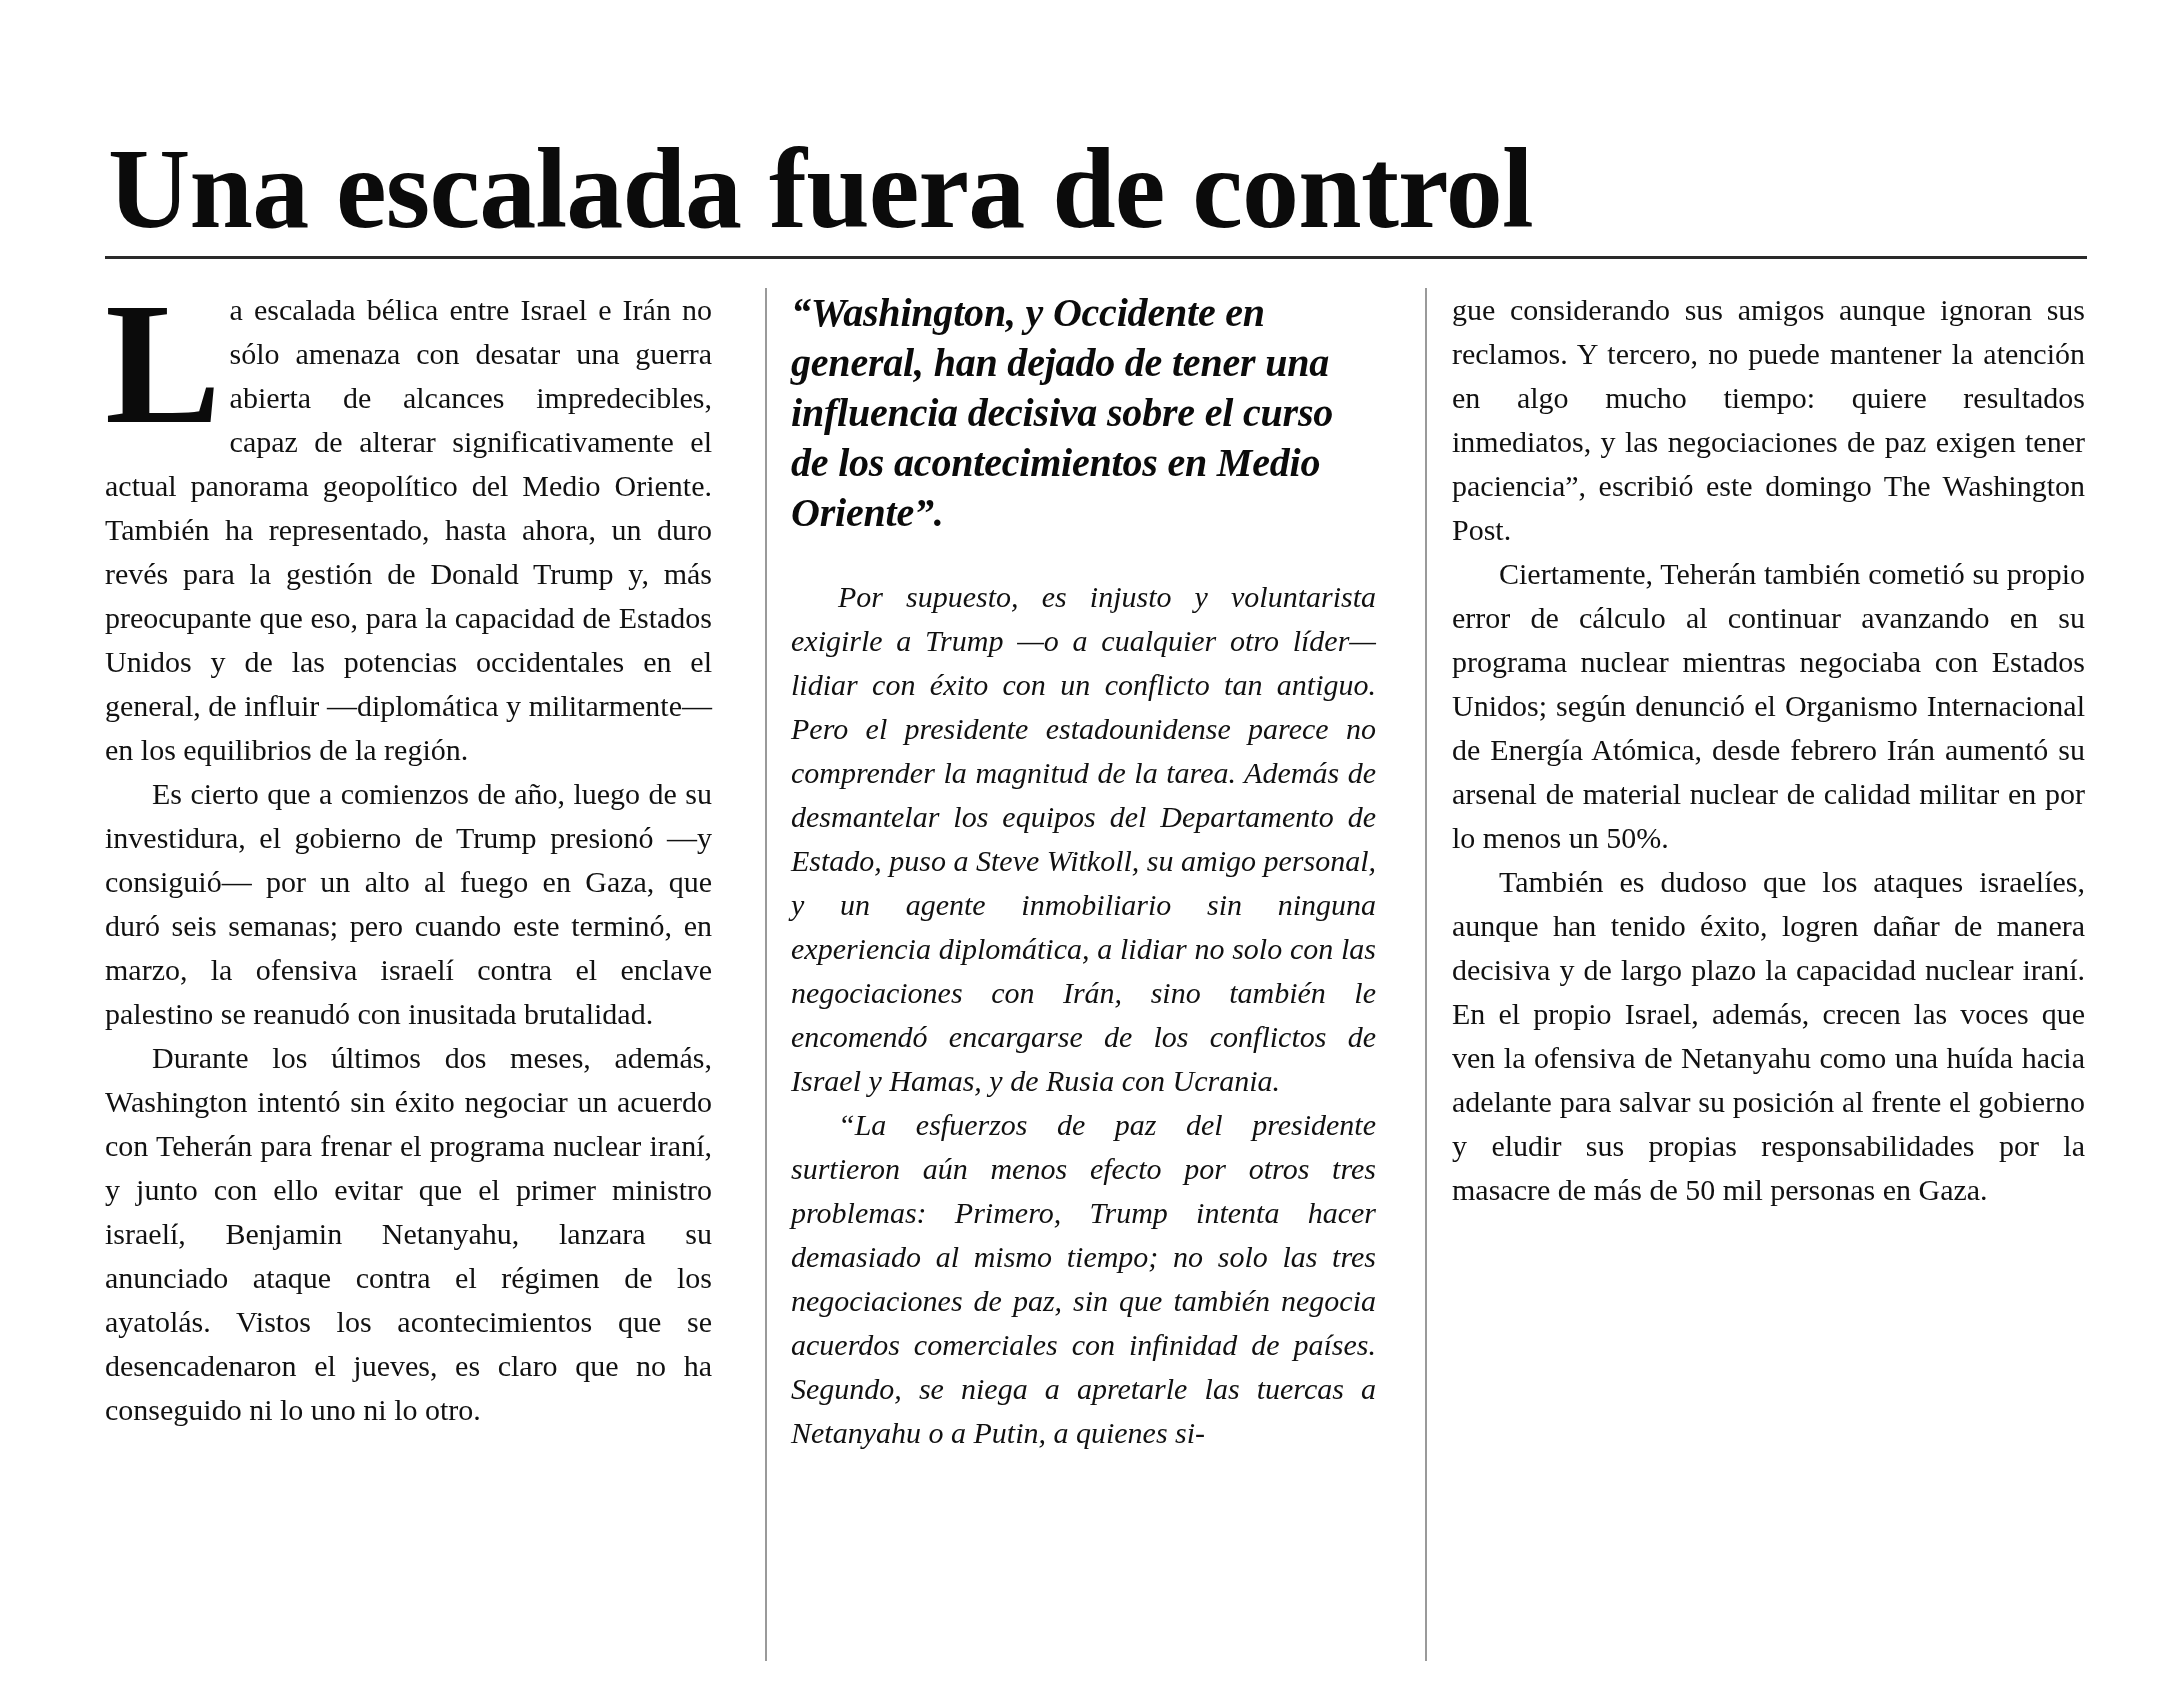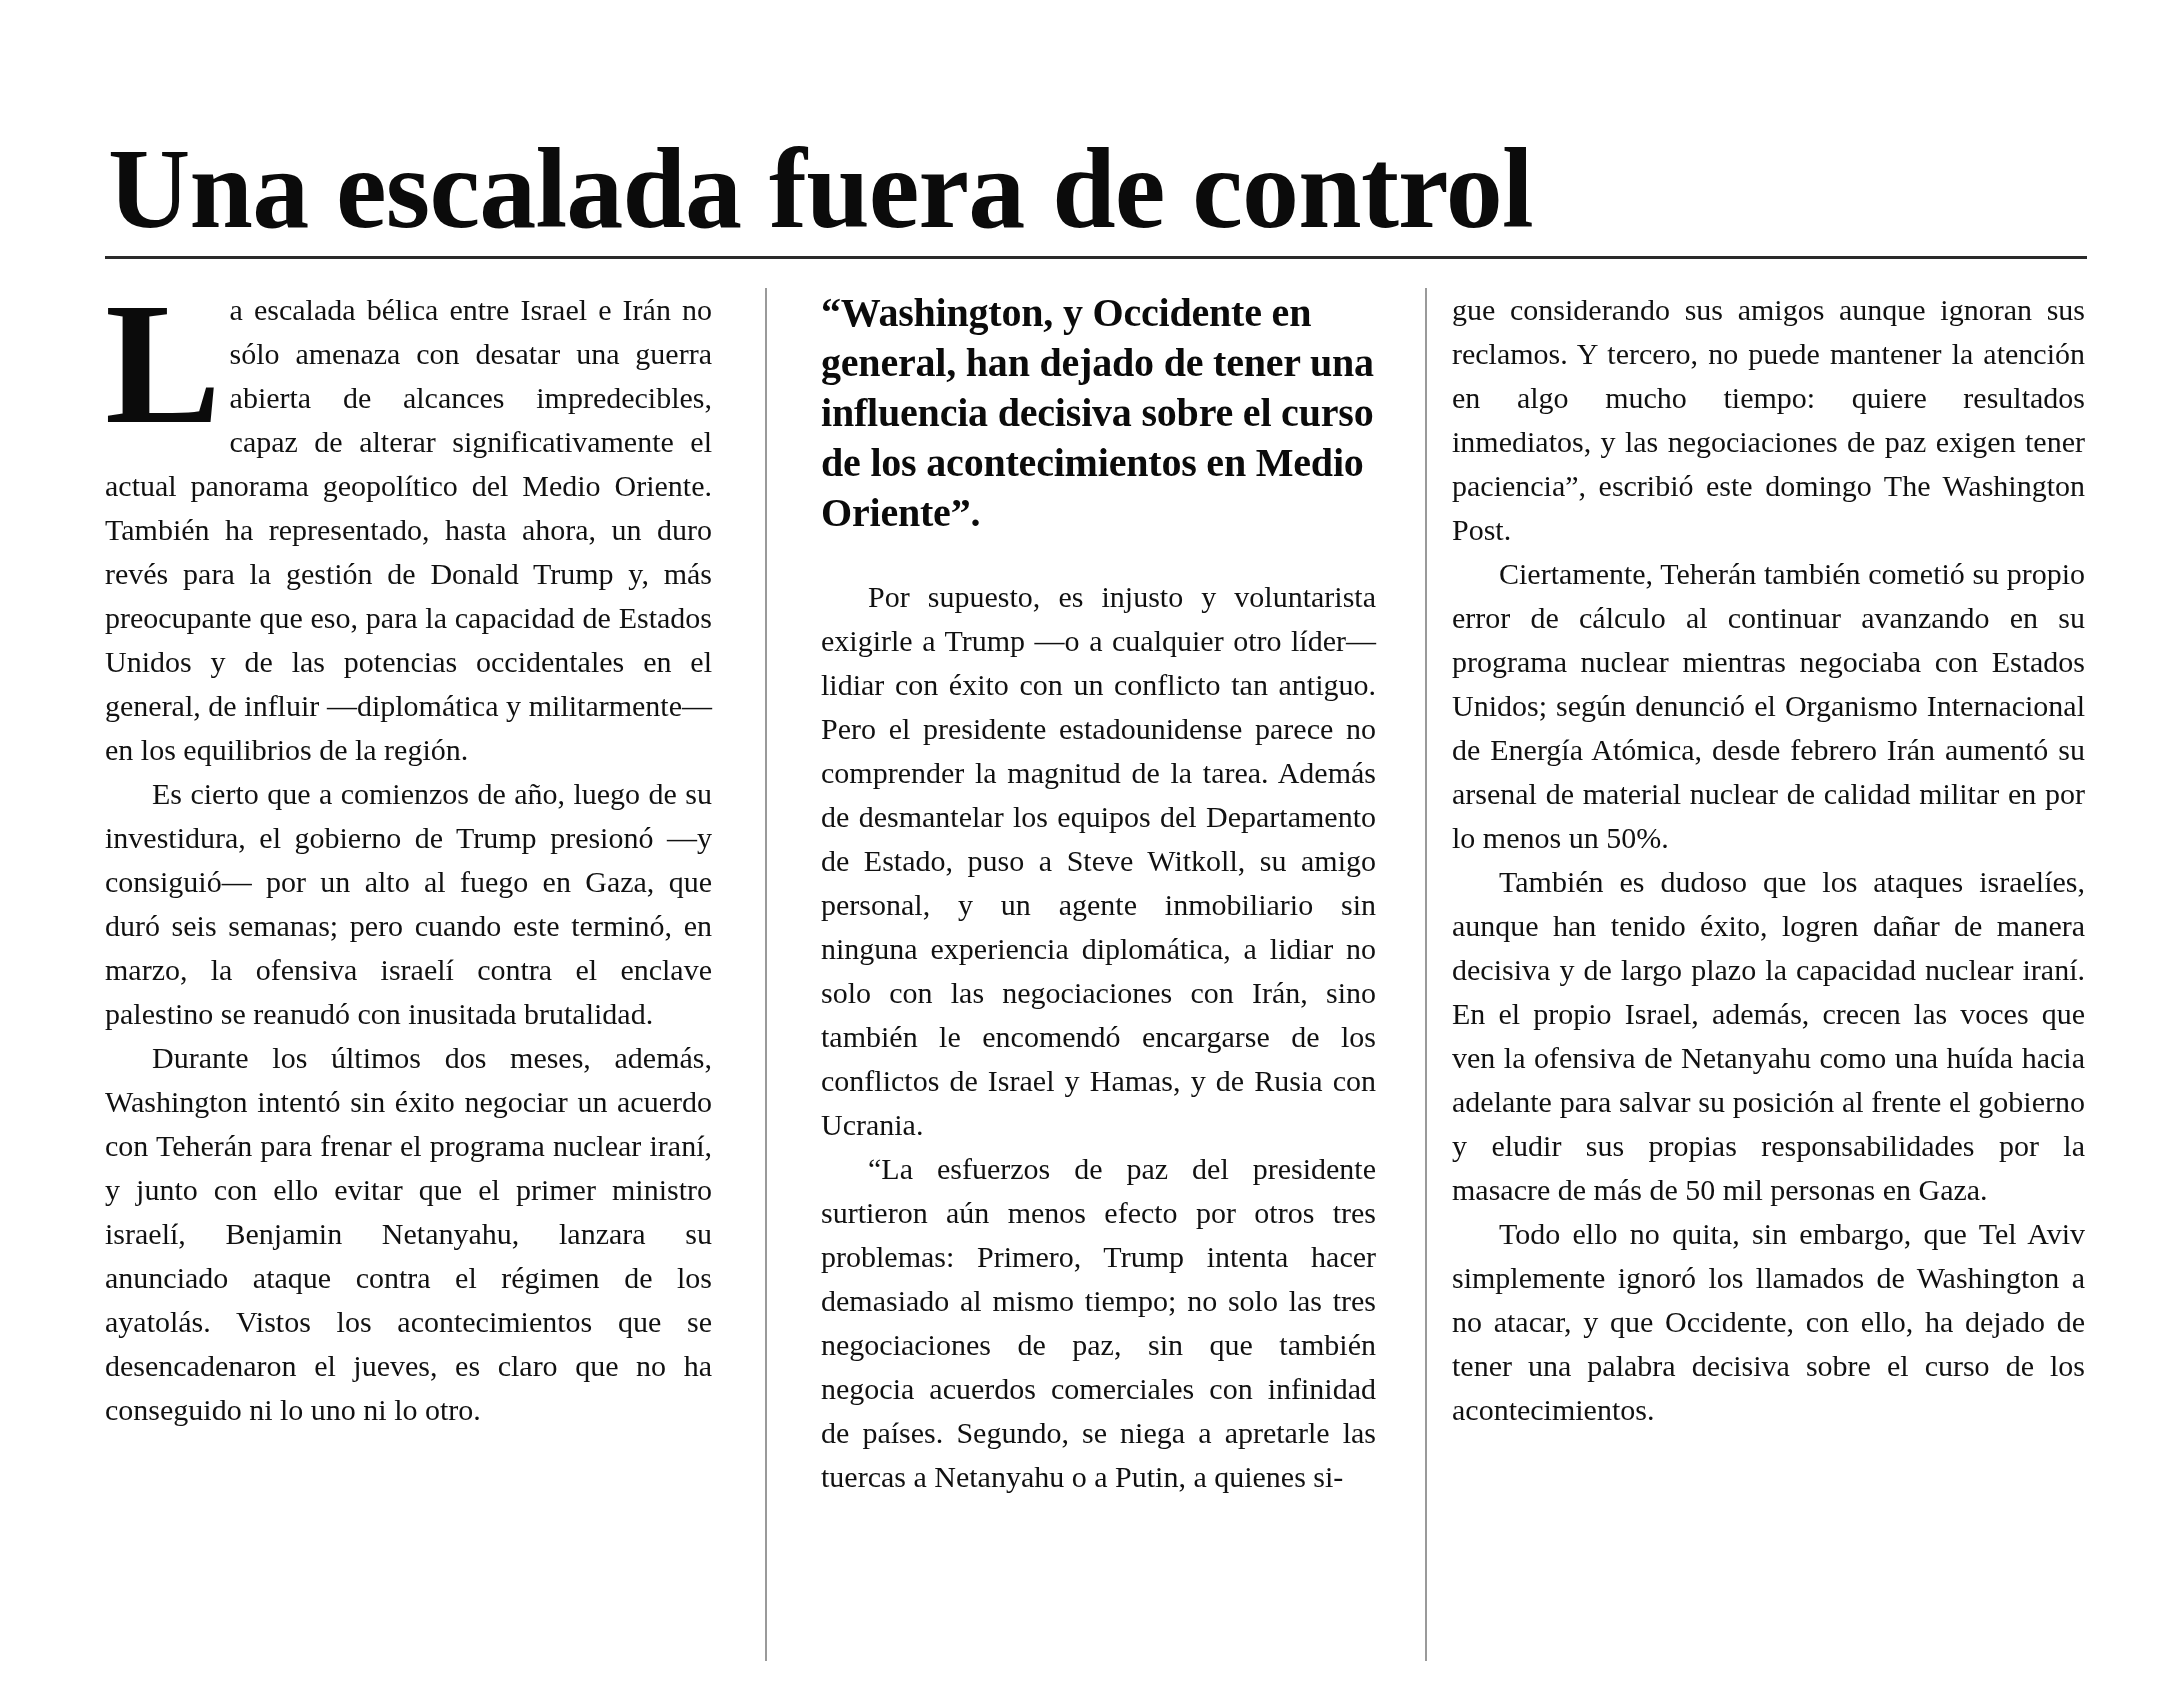--- a/index.html
+++ b/index.html
@@ -57,21 +57,21 @@
     position: relative;
   }
   .col-body {
     font-size: 30px;
     line-height: 44px;
     text-align: justify;
     text-justify: inter-word;
     hyphens: manual;
   }
   .col1 { padding-right: 53px; }
-  .col2 { padding-left: 56px; padding-right: 49px; }
+  .col2 { padding-left: 26px; padding-right: 49px; font-style: italic; }
   .col3 { padding-left: 27px; }
   .divider {
     position: absolute;
     top: 0;
     width: 1.7px;
     height: 1373px;
     background: #9a9a9a;
   }
   .divider.d1 { left: 660px; }
   .divider.d2 { left: 1320px; }
@@ -129,21 +129,20 @@
         <p style="text-indent:47px">Por supuesto, es injusto y voluntarista exigirle a Trump —o a cualquier otro líder— lidiar con éxito con un conflicto tan antiguo. Pero el presidente estadounidense parece no comprender la magnitud de la tarea. Además de desmantelar los equipos del Departamento de Estado, puso a Steve Witkoll, su amigo personal, y un agente inmobiliario sin ninguna experiencia diplomática, a lidiar no solo con las negociaciones con Irán, sino también le encomendó encargarse de los conflictos de Israel y Hamas, y de Rusia con Ucrania.</p>
         <p>“La esfuerzos de paz del presidente surtieron aún menos efecto por otros tres problemas: Primero, Trump intenta hacer demasiado al mismo tiempo; no solo las tres negociaciones de paz, sin que también negocia acuerdos comerciales con infinidad de países. Segundo, se niega a apretarle las tuercas a Netanyahu o a Putin, a quienes si-</p>
       </div>
     </div>
 
     <div class="col col3">
       <div class="col-body">
         <p>gue considerando sus amigos aunque ignoran sus reclamos. Y tercero, no puede mantener la atención en algo mucho tiempo: quiere resultados inmediatos, y las negociaciones de paz exigen tener paciencia”, escribió este domingo The Washington Post.</p>
         <p>Ciertamente, Teherán también cometió su propio error de cálculo al continuar avanzando en su programa nuclear mientras negociaba con Estados Unidos; según denunció el Organismo Internacional de Energía Atómica, desde febrero Irán aumentó su arsenal de material nuclear de calidad militar en por lo menos un 50%.</p>
         <p>También es dudoso que los ataques israelíes, aunque han tenido éxito, logren dañar de manera decisiva y de largo plazo la capacidad nuclear iraní. En el propio Israel, además, crecen las voces que ven la ofensiva de Netanyahu como una huída hacia adelante para salvar su posición al frente el gobierno y eludir sus propias responsabilidades por la masacre de más de 50 mil personas en Gaza.</p>
-        <p>Todo ello no quita, sin embargo, que Tel Aviv simplemente ignoró los llamados de Washington a no atacar, y que Occidente, con ello, ha dejado de tener una palabra decisiva sobre el curso de los acontecimientos.</p>
       </div>
     </div>
 
     <div class="divider d1"></div>
     <div class="divider d2"></div>
 
   </div>
 </div>
 
 

